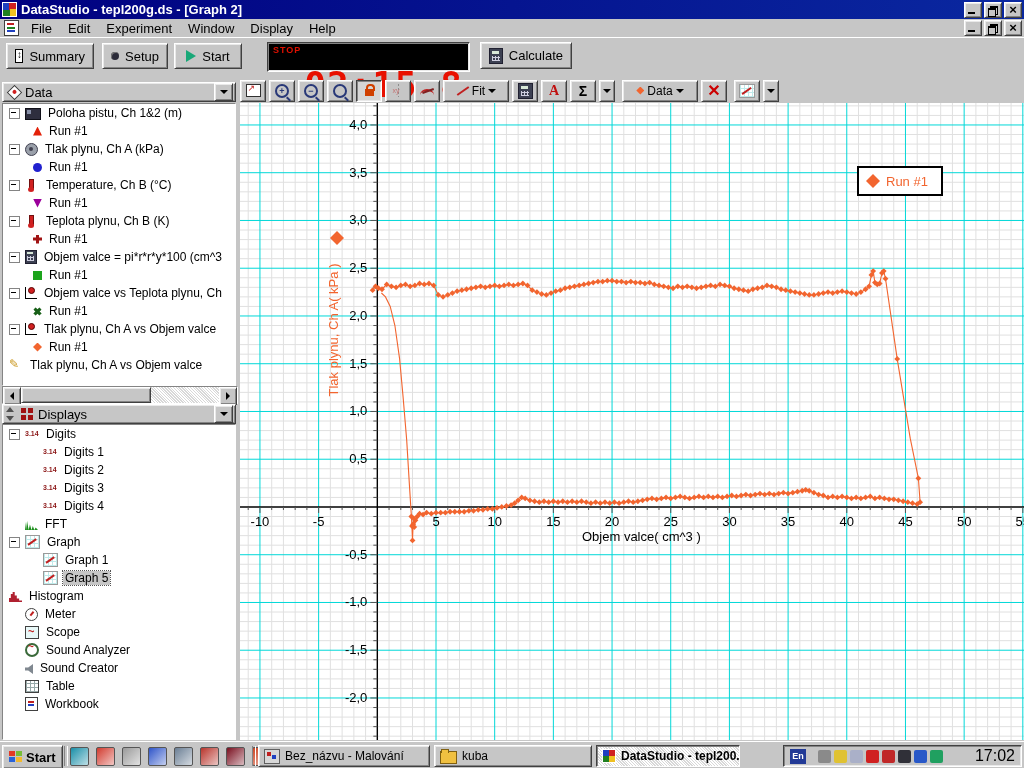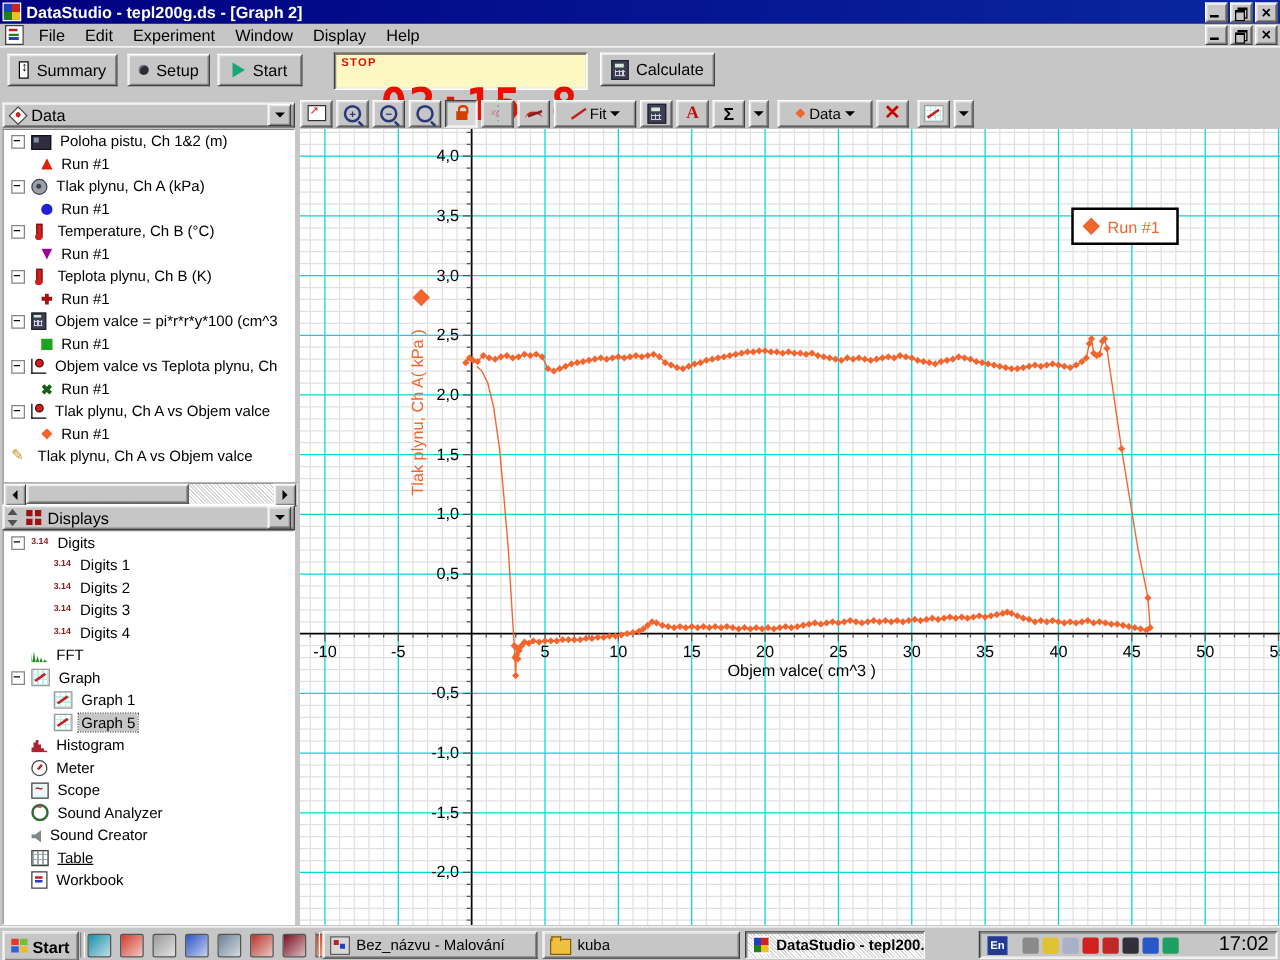--- a/index.html
+++ b/index.html
@@ -38,21 +38,21 @@
   #main-toolbar{position:absolute;left:0;top:38px;width:1024px;height:41px;}
   .tbtn{position:absolute;height:26px;display:flex;align-items:center;justify-content:center;gap:6px;font-size:13px;padding:0 8px;box-sizing:border-box;}
   .summary-ic{width:14px;height:12px;border:1px solid #000;background:#fff;position:relative;}
   .summary-ic::after{content:"↕";position:absolute;left:1px;top:-1px;font-size:10px;}
   .setup-ic{width:15px;height:8px;background:#2a2a38;border-radius:4px;box-shadow:inset 1px 1px 0 #777;}
   .play-ic{width:0;height:0;border-left:10px solid #18a878;border-top:6px solid transparent;border-bottom:6px solid transparent;}
   .calc-ic{width:13px;height:14px;background:#3c4052;border:1px solid #202030;position:relative;}
   .calc-ic::after{content:"";position:absolute;left:2px;top:2px;width:7px;height:3px;background:#d8e8d8;}
   .calc-ic::before{content:"";position:absolute;left:2px;top:7px;width:8px;height:5px;
      background:repeating-linear-gradient(90deg,#cfcfe0 0 1px,transparent 1px 3px),repeating-linear-gradient(0deg,#cfcfe0 0 1px,transparent 1px 3px);}
-  #timer-panel{position:absolute;left:267px;top:4px;width:203px;height:30px;background:#fef9c3;box-sizing:border-box;}
+  #timer-panel{position:absolute;left:267px;top:4px;width:203px;height:30px;background:#000000;box-sizing:border-box;}
   #timer-stop{position:absolute;left:5px;top:2px;color:#e01000;font-size:9px;font-weight:bold;letter-spacing:1px;}
   #timer-value{position:absolute;right:6px;top:1px;color:#e81000;font-size:36px;font-weight:bold;
      font-family:"DejaVu Sans Mono",monospace;letter-spacing:1px;margin-top:20px;}
 
   
   #graph-toolbar{position:absolute;left:240px;top:79px;width:784px;height:23px;display:flex;align-items:center;gap:3px;}
   .gbtn{height:22px;min-width:26px;display:flex;align-items:center;justify-content:center;gap:3px;padding:0 3px;box-sizing:border-box;flex:none;font-size:12px;}
   .gbtn.pressed{border-color:#404040 #ffffff #ffffff #404040;box-shadow:inset 1px 1px 0 #848484, inset -1px -1px 0 #e9e9e9;background:#d6d6d6;}
   .mag{width:10px;height:10px;border:2px solid #283878;border-radius:50%;position:relative;display:flex;align-items:center;justify-content:center;font-size:9px;font-weight:bold;color:#283878;line-height:8px;}
   .mag::after{content:"";position:absolute;right:-4px;bottom:-4px;width:5px;height:2px;background:#283878;transform:rotate(45deg);}
@@ -408,41 +408,41 @@
         <span class="lbl">Graph</span>
       </div>
       <div class="trow" style="padding-left: 40px;">
         <span class="ti di-graph"></span>
         <span class="lbl">Graph 1</span>
       </div>
       <div class="trow" style="padding-left: 40px;">
         <span class="ti di-graph"></span>
         <span class="lbl sel">Graph 5</span>
       </div>
-      <div class="trow" style="padding-left: 22px;">
+      <div class="trow" style="padding-left: 6px;">
         <span class="ti di-hist"></span>
         <span class="lbl">Histogram</span>
       </div>
       <div class="trow" style="padding-left: 22px;">
         <span class="ti di-meter"></span>
         <span class="lbl">Meter</span>
       </div>
       <div class="trow" style="padding-left: 22px;">
         <span class="ti di-scope"></span>
         <span class="lbl">Scope</span>
       </div>
       <div class="trow" style="padding-left: 22px;">
         <span class="ti di-sndan"></span>
         <span class="lbl">Sound Analyzer</span>
       </div>
       <div class="trow" style="padding-left: 22px;">
         <span class="ti di-sndcr"></span>
         <span class="lbl">Sound Creator</span>
       </div>
-      <div class="trow" style="padding-left: 22px; text-decoration: underline;">
+      <div class="trow" style="padding-left: 22px;">
         <span class="ti di-table"></span>
         <span class="lbl">Table</span>
       </div>
       <div class="trow" style="padding-left: 22px;">
         <span class="ti di-workbook"></span>
         <span class="lbl">Workbook</span>
       </div>
     </div>
 
   <svg id="chart-svg" width="784" height="638" viewBox="240 103 784 638">

